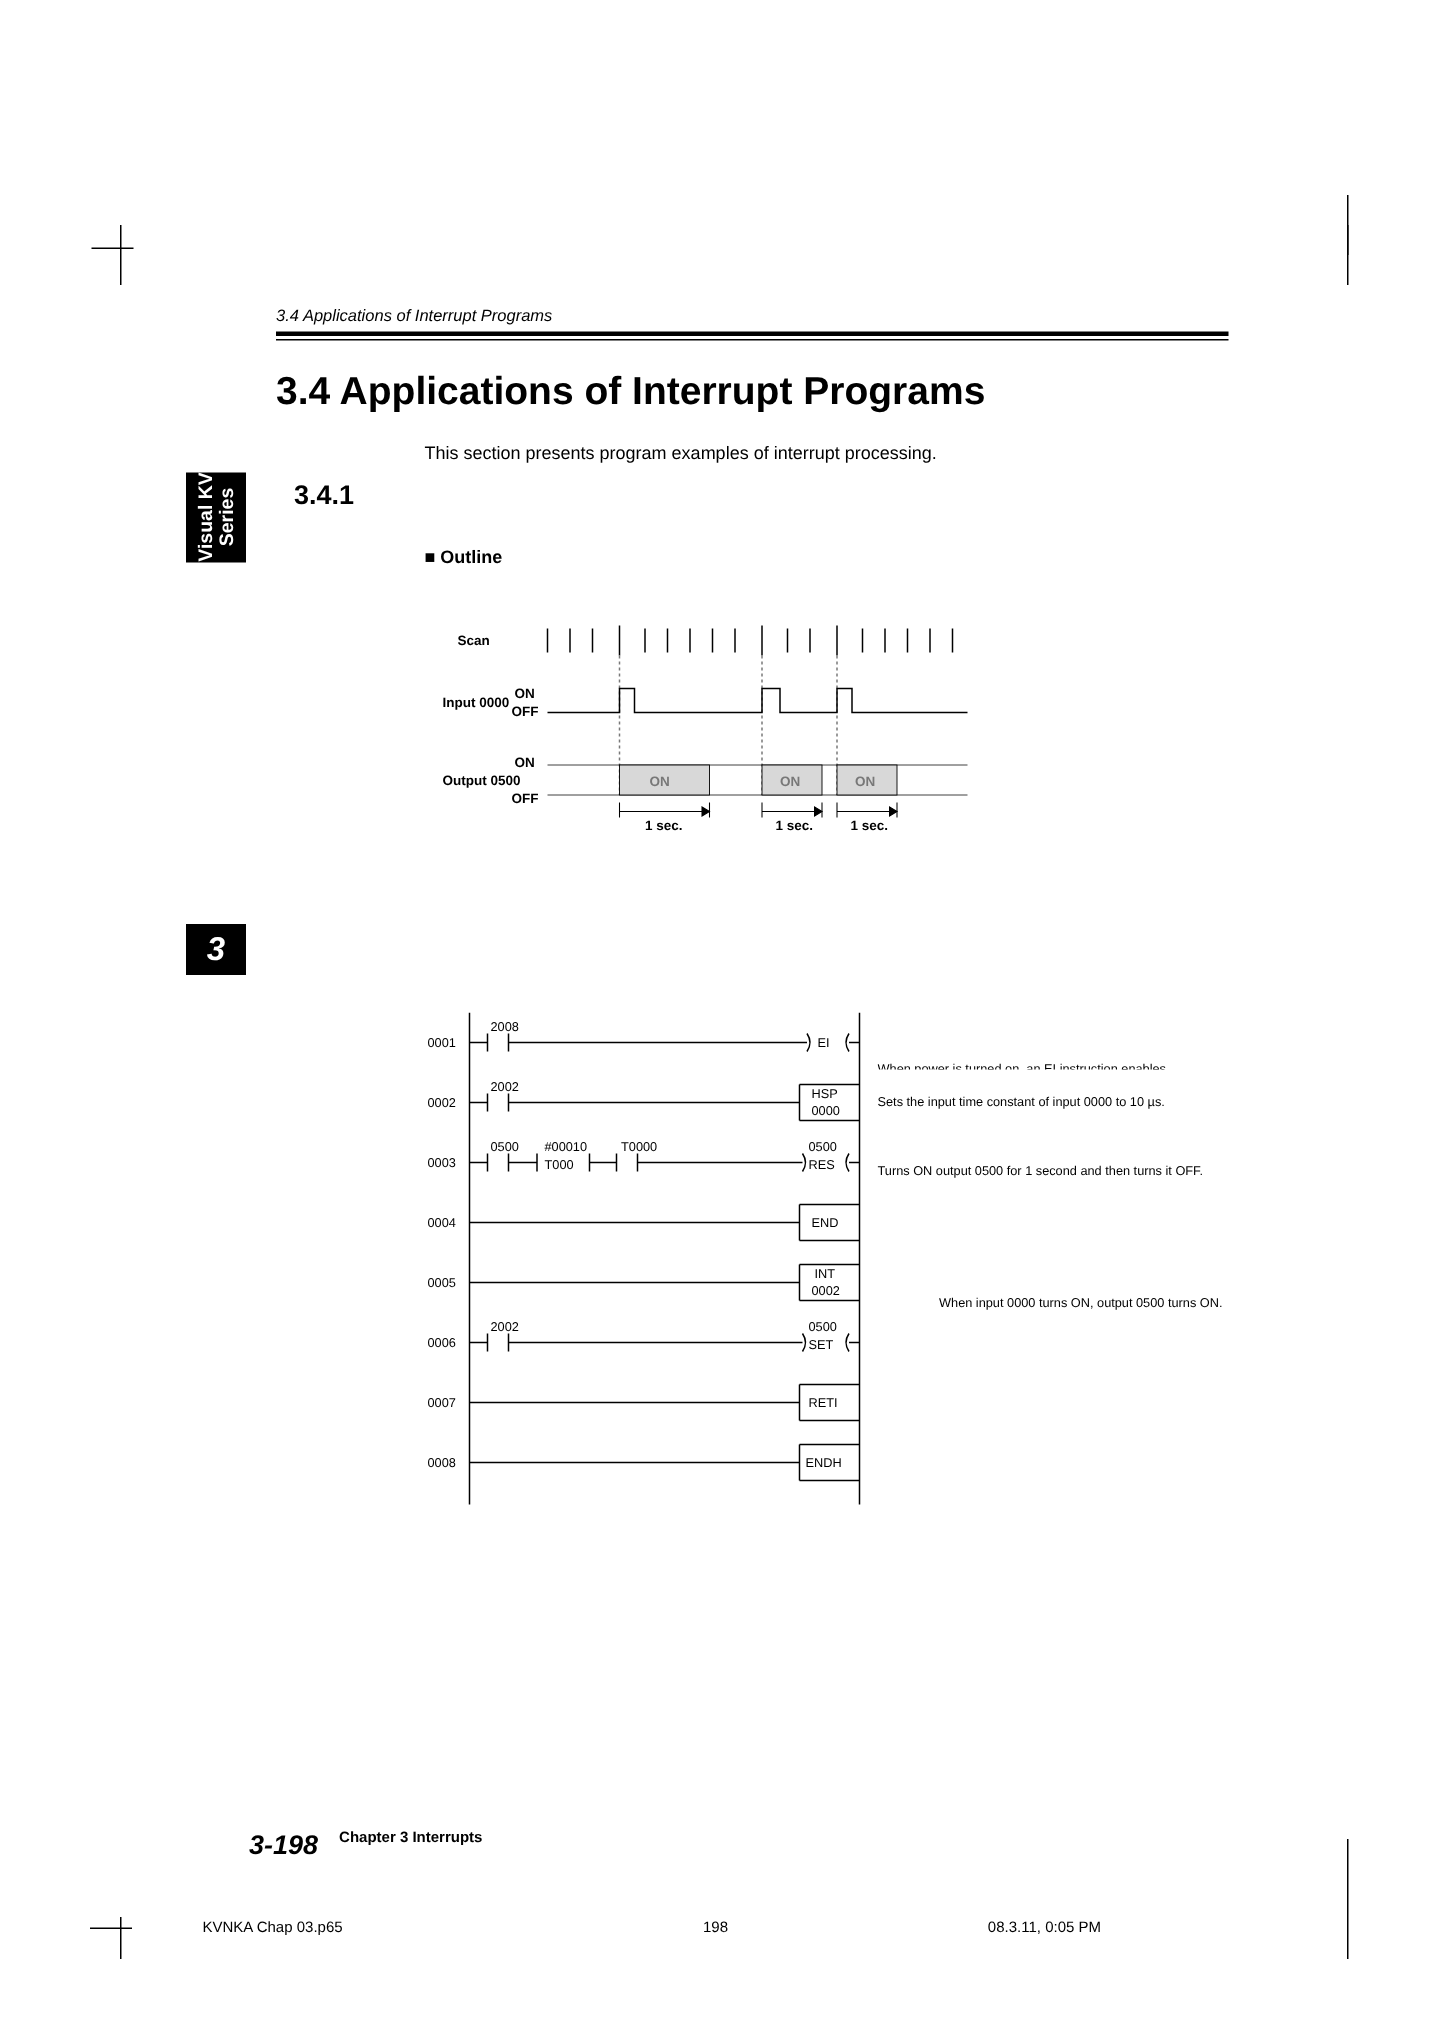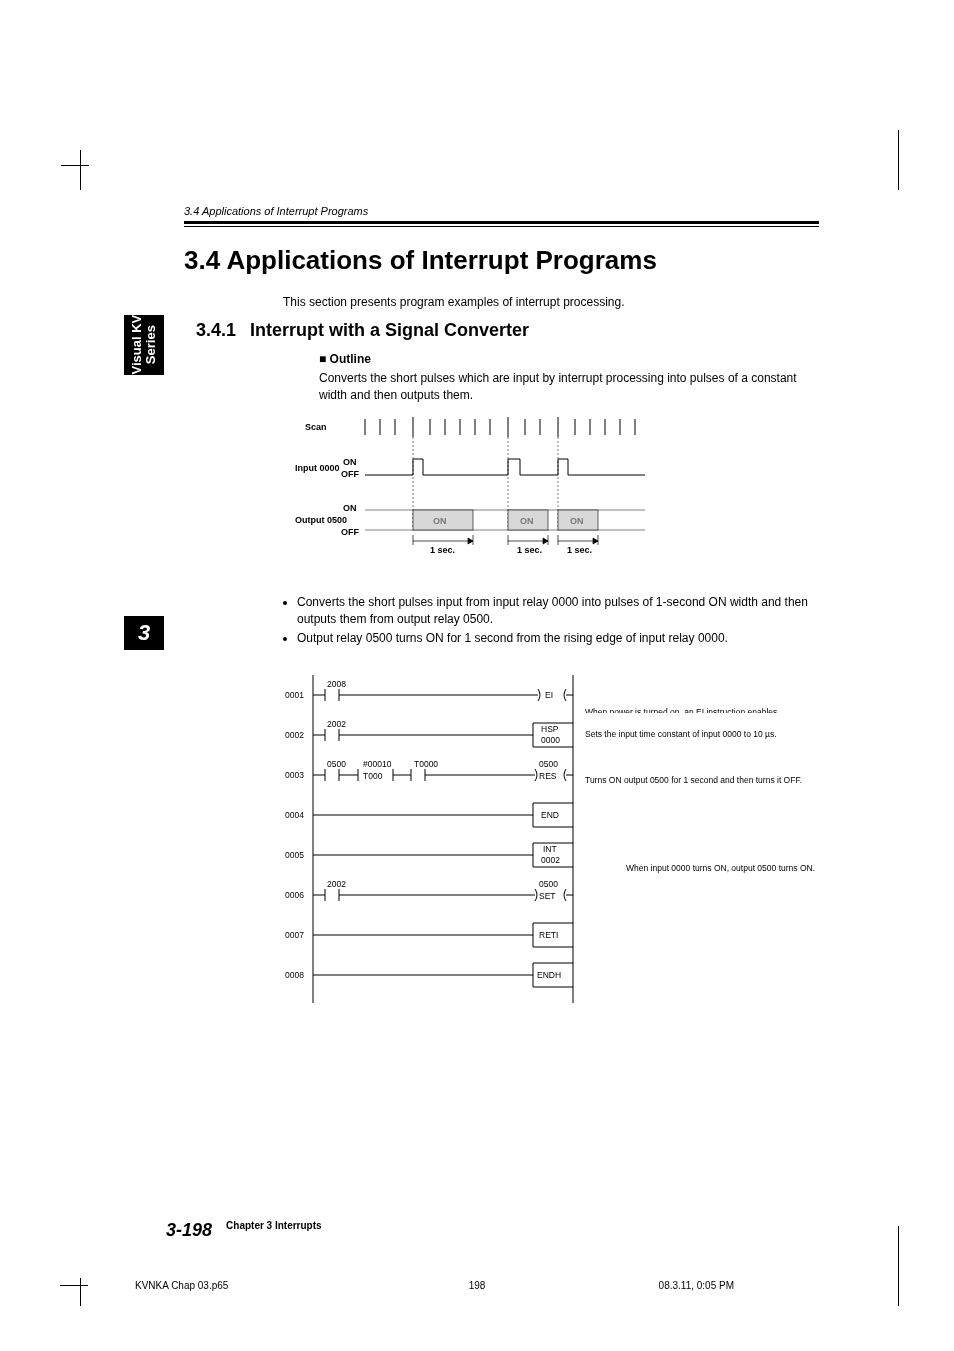--- a/index.html
+++ b/index.html
@@ -118,21 +118,21 @@
 
   .subhead {
     font-size: 12px;
     font-weight: bold;
   }
   .body-text {
     font-size: 12px;
     line-height: 1.4;
   }
 
-  .outline-block { position: absolute; top: 352px; left: 283px; right: 135px; margin-left: 36px; }
+  .outline-block { position: absolute; top: 364px; left: 283px; right: 135px; }
   .outline-body { margin-top: 4px; }
 
   
   .timing {
     position: absolute;
     top: 415px;
     left: 295px;
     width: 410px;
     height: 150px;
     font-weight: bold;
@@ -197,26 +197,24 @@
   <div class="rot">
     <span>Visual KV</span><br>
     <span>Series</span>
   </div>
 </div>
 
 <div class="chapter-tab">3</div>
 
 <div class="h2-row">
   <div class="h2-num">3.4.1</div>
-  <div class="h2-title">Interrupt with a Signal Converter</div>
 </div>
 
 <div class="outline-block">
   <div class="subhead">■ Outline</div>
-  <div class="body-text outline-body">Converts the short pulses which are input by interrupt processing into pulses of a constant width and then outputs them.</div>
 </div>
 
 <div class="timing">
 <svg viewBox="0 0 410 150" width="410" height="150">
 
   <text x="10" y="15" class="svg-label">Scan</text>
   <g stroke="#000" stroke-width="1">
 
     <line x1="70" y1="4" x2="70" y2="20"></line>
     <line x1="85" y1="4" x2="85" y2="20"></line>
@@ -284,24 +282,20 @@
     <line x1="263" y1="126" x2="303" y2="126"></line>
     <polygon points="303,126 298,123 298,129" fill="#000"></polygon>
     <line x1="263" y1="120" x2="263" y2="130"></line>
     <line x1="303" y1="120" x2="303" y2="130"></line>
   </g>
   <text x="272" y="138" class="svg-label">1 sec.</text>
 </svg>
 </div>
 
 <div class="ladder-head-block">
-  <ul class="bullet-list">
-    <li>Converts the short pulses input from input relay 0000 into pulses of 1-second ON width and then outputs them from output relay 0500.</li>
-    <li>Output relay 0500 turns ON for 1 second from the rising edge of input relay 0000.</li>
-  </ul>
 </div>
 
 <div class="ladder">
 <svg viewBox="0 0 540 350" width="540" height="350">
   <g stroke="#000" stroke-width="1">
     <line x1="30" y1="0" x2="30" y2="328"></line>
     <line x1="290" y1="0" x2="290" y2="328"></line>
   </g>
 
   <text x="2" y="23" class="svg-rung">0001</text>

